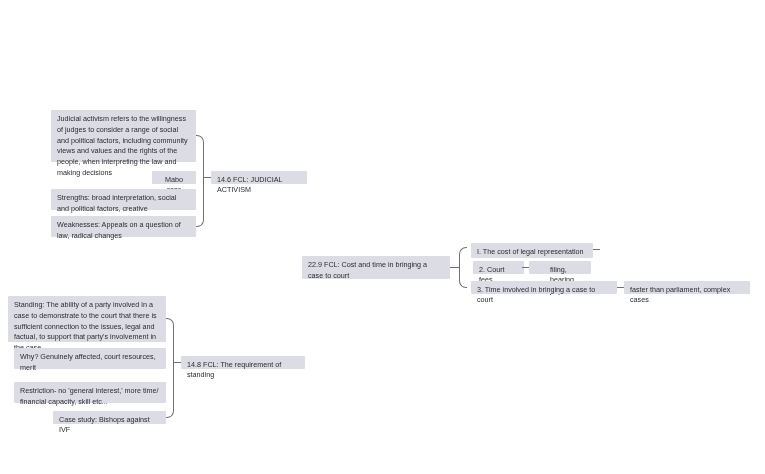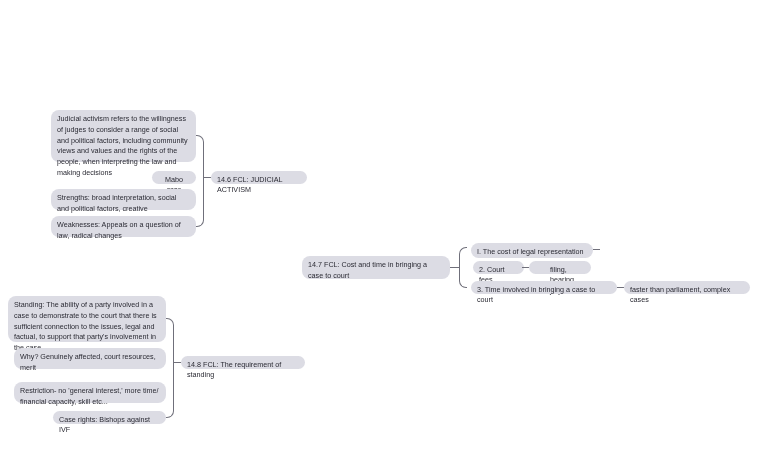--- a/index.html
+++ b/index.html
@@ -15,21 +15,21 @@
   }
   #canvas {
     position: relative;
     width: 765px;
     height: 474px;
   }
   .node {
     position: absolute;
     background: #dcdce4;
     color: #2a2a33;
-    border-radius: 8px;
+    border-radius: 1px;
     font-size: 7.2px;
     line-height: 1.45;
     padding: 4px 6px;
     box-sizing: border-box;
   }
   .node.multiline {
     line-height: 1.5;
   }
   .connector {
     position: absolute;
@@ -66,21 +66,21 @@
 
   <div class="node multiline" style="left:51px; top:189px; width:145px; height:21px;">Strengths: broad interpretation, social and political factors, creative</div>
 
   <div class="node multiline" style="left:51px; top:216px; width:145px; height:21px;">Weaknesses: Appeals on a question of law, radical changes</div>
 
   <div class="bracket-right" style="left:196px; top:135px; width:8px; height:92px; border-color:#6f6f7a;"></div>
   <div class="connector h-line" style="left:204px; top:177px; width:7px;"></div>
 
   <div class="node" style="left:211px; top:171px; width:96px; height:13px;">14.6 FCL: JUDICIAL ACTIVISM</div>
 
-  <div class="node multiline" style="left:302px; top:256px; width:148px; height:23px;">14.7 FCL: Cost and time in bringing a case to court</div>
+  <div class="node multiline" style="left:302px; top:256px; width:148px; height:23px;">22.9 FCL: Cost and time in bringing a case to court</div>
 
   <div class="connector h-line" style="left:450px; top:267px; width:9px;"></div>
   <div class="bracket" style="left:459px; top:247px; width:8px; height:41px;"></div>
 
   <div class="node" style="left:471px; top:243px; width:122px; height:15px;">I. The cost of legal representation</div>
   <div class="connector h-line" style="left:593px; top:249px; width:7px;"></div>
 
   <div class="node" style="left:473px; top:261px; width:51px; height:13px;">2. Court fees</div>
   <div class="connector h-line" style="left:522px; top:267px; width:7px;"></div>
   <div class="node" style="left:529px; top:261px; width:62px; height:13px;padding-left:21px;">filing, hearing, jury</div>
@@ -88,20 +88,20 @@
   <div class="node" style="left:471px; top:281px; width:146px; height:13px;">3. Time involved in bringing a case to court</div>
   <div class="connector h-line" style="left:617px; top:287px; width:7px;"></div>
   <div class="node" style="left:624px; top:281px; width:126px; height:13px;">faster than parliament, complex cases</div>
 
   <div class="node multiline" style="left:8px; top:296px; width:158px; height:46px;">Standing: The ability of a party involved in a case to demonstrate to the court that there is sufficient connection to the issues, legal and factual, to support that party's involvement in the case</div>
 
   <div class="node multiline" style="left:14px; top:348px; width:152px; height:21px;">Why? Genuinely affected, court resources, merit</div>
 
   <div class="node multiline" style="left:14px; top:382px; width:152px; height:21px;">Restriction- no 'general interest,' more time/ financial capacity, skill etc...</div>
 
-  <div class="node" style="left:53px; top:411px; width:113px; height:13px;">Case rights: Bishops against IVF</div>
+  <div class="node" style="left:53px; top:411px; width:113px; height:13px;">Case study: Bishops against IVF</div>
 
   <div class="bracket-right" style="left:166px; top:318px; width:8px; height:100px;"></div>
   <div class="connector h-line" style="left:174px; top:362px; width:7px;"></div>
 
   <div class="node" style="left:181px; top:356px; width:124px; height:13px;">14.8 FCL: The requirement of standing</div>
 
 </div>
 
 </body></html>

